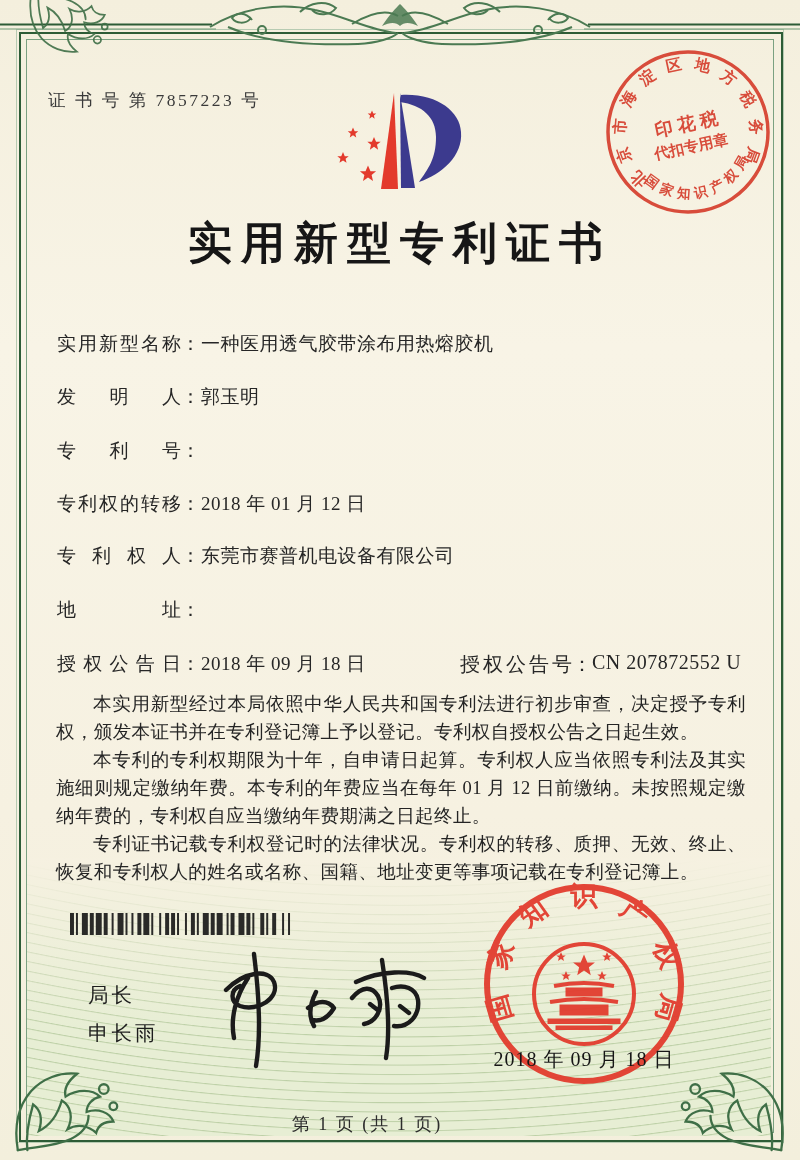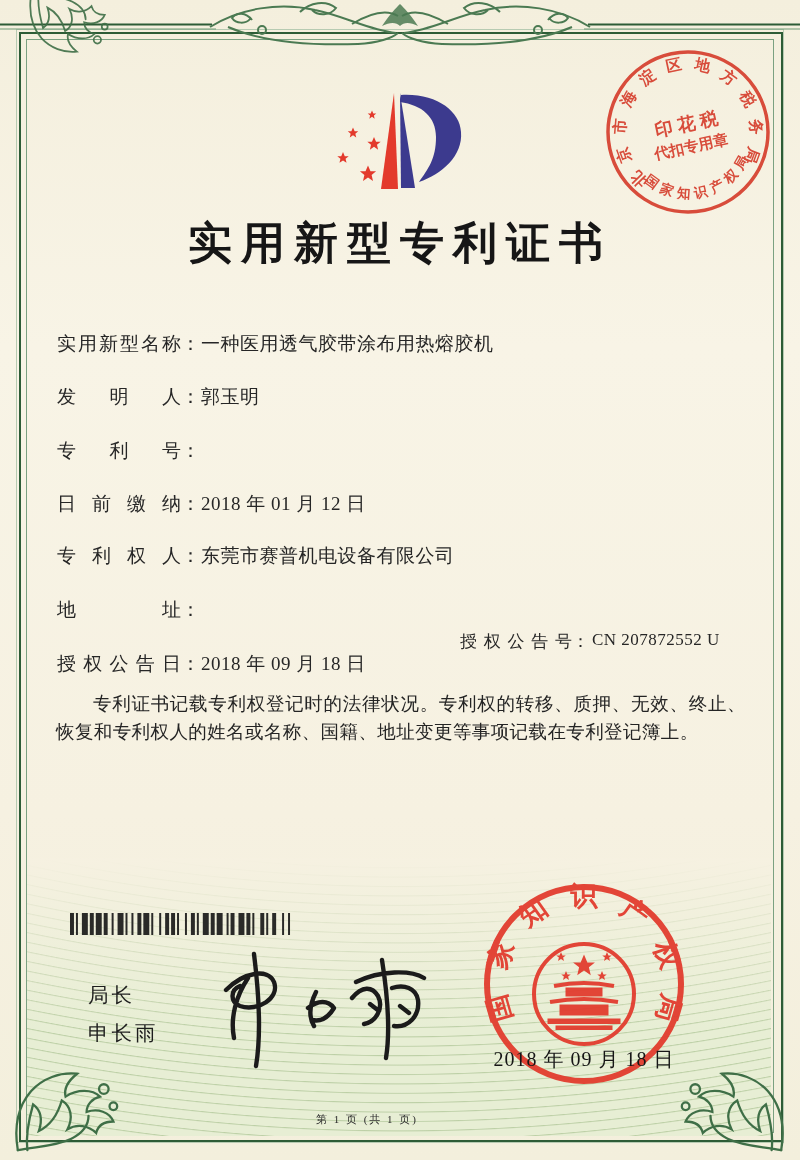--- a/index.html
+++ b/index.html
@@ -40,35 +40,35 @@
     font-size:44px;font-weight:700;letter-spacing:9px;color:#161616;
   }
   
   .frow{position:absolute;left:57px;display:flex;font-size:19px;color:#262626;font-family:Liberation Serif, serif;}
   .flabel{width:124px;text-align:justify;text-align-last:justify;flex:none;}
   .fcolon{width:20px;flex:none;}
   .fvalue{letter-spacing:.5px;}
   .fvalue.wrap{width:518px;line-height:28px;}
   .r1{top:331px}.r2{top:384px}.r3{top:438px}.r4{top:491px}.r5{top:543px}
   .r6{top:597px}.r7{top:651px}
-  .r7b{position:absolute;left:460px;top:630px;display:flex;font-size:17px;color:#262626;}
+  .r7b{position:absolute;left:460px;top:651px;display:flex;font-size:20px;color:#262626;}
   .r7b .flabel{width:112px;}
   
   .paras{position:absolute;left:56px;top:690px;width:690px;font-size:18.5px;line-height:28px;
          color:#242424;text-align:justify;letter-spacing:.4px;}
   .paras p{margin:0;text-indent:2em;}
   
   .barcode{position:absolute;left:70px;top:913px;width:222px;height:22px;}
   .director{position:absolute;left:88px;top:976px;font-size:20.5px;color:#1d1d1d;letter-spacing:3px;line-height:38px;}
   .signature{position:absolute;left:196px;top:938px;width:244px;height:138px;}
   .seal{position:absolute;left:478px;top:878px;width:212px;height:212px;opacity:.93;}
   .seal-date{position:absolute;left:482px;top:1046px;width:204px;text-align:center;
              font-size:20px;color:#161616;letter-spacing:1px;z-index:5;}
   .footer{position:absolute;left:0;top:1112px;width:734px;text-align:center;
-          font-size:11px;color:#2c2c2c;letter-spacing:2px;}
+          font-size:18px;color:#2c2c2c;letter-spacing:2px;}
   svg text{font-family:"Liberation Sans","DejaVu Sans",sans-serif;}
 </style>
 </head>
 <body>
 
 <div class="page">
 
   <svg width="0" height="0" style="position:absolute">
     <defs>
       <path id="st" d="M0,-10 L2.94,-3.09 L9.51,-3.09 L4.26,1.18 L5.88,8.09 L0,4 L-5.88,8.09 L-4.26,1.18 L-9.51,-3.09 L-2.94,-3.09 Z"></path>
@@ -106,20 +106,21 @@
   <svg class="corner-orn tl" viewBox="0 0 120 90">
       <use href="#corner-flourish"></use>
     </svg>
   <svg class="corner-orn bl" viewBox="0 0 120 90">
       <use href="#corner-flourish"></use>
     </svg>
   <svg class="corner-orn br" viewBox="0 0 120 90">
       <use href="#corner-flourish"></use>
     </svg>
 
+  <div class="cert-no">证 书 号 第 7857223 号</div>
 
   <svg class="logo" viewBox="0 0 140 112">
     <polygon points="64,8 51,104 68,104" fill="#e33a2c"></polygon>
     <polygon points="70,8 85,103 71,103" fill="#3c3a8e"></polygon>
     <path d="M71,10 C106,8 130,26 131,47 C133,71 112,89 89,97 C98,84 106,74 106,52 C106,32 92,20 70,17 Z" fill="#3c3a8e"></path>
     <g fill="#e33a2c">
       <use href="#st" transform="translate(42,30) scale(0.45)"></use>
       <use href="#st" transform="translate(23,48) scale(0.55)"></use>
       <use href="#st" transform="translate(44,59) scale(0.7)"></use>
       <use href="#st" transform="translate(13,73) scale(0.6)"></use>
@@ -163,21 +164,21 @@
   <div class="frow r2">
     <span class="flabel">发明人</span>
       <span class="fcolon">：</span>
       <span class="fvalue">郭玉明</span>
   </div>
   <div class="frow r3">
     <span class="flabel">专利号</span>
       <span class="fcolon">：</span>
   </div>
   <div class="frow r4">
-    <span class="flabel">日前缴纳</span>
+    <span class="flabel">专利权的转移</span>
       <span class="fcolon">：</span>
       <span class="fvalue">2018 年 01 月 12 日</span>
   </div>
   <div class="frow r5">
     <span class="flabel">专利权人</span>
       <span class="fcolon">：</span>
       <span class="fvalue">东莞市赛普机电设备有限公司</span>
   </div>
   <div class="frow r6">
     <span class="flabel">地址</span>
@@ -188,20 +189,22 @@
       <span class="fcolon">：</span>
       <span class="fvalue">2018 年 09 月 18 日</span>
   </div>
   <div class="r7b">
     <span class="flabel">授权公告号</span>
       <span class="fcolon">：</span>
       <span class="fvalue">CN 207872552 U</span>
   </div>
 
   <div class="paras">
+    <p>本实用新型经过本局依照中华人民共和国专利法进行初步审查，决定授予专利权，颁发本证书并在专利登记簿上予以登记。专利权自授权公告之日起生效。</p>
+    <p>本专利的专利权期限为十年，自申请日起算。专利权人应当依照专利法及其实施细则规定缴纳年费。本专利的年费应当在每年 01 月 12 日前缴纳。未按照规定缴纳年费的，专利权自应当缴纳年费期满之日起终止。</p>
     <p>专利证书记载专利权登记时的法律状况。专利权的转移、质押、无效、终止、恢复和专利权人的姓名或名称、国籍、地址变更等事项记载在专利登记簿上。</p>
   </div>
 
   <svg class="barcode" id="barcode-svg" viewBox="0 0 222 22" preserveAspectRatio="none">
       <rect x="0" y="0" width="3.9642857142857144" height="22" fill="#2a2a28"></rect>
       <rect x="5.946428571428571" y="0" width="1.9821428571428572" height="22" fill="#2a2a28"></rect>
       <rect x="11.892857142857142" y="0" width="5.946428571428571" height="22" fill="#2a2a28"></rect>
       <rect x="19.821428571428573" y="0" width="3.9642857142857144" height="22" fill="#2a2a28"></rect>
       <rect x="25.767857142857146" y="0" width="5.946428571428571" height="22" fill="#2a2a28"></rect>
       <rect x="33.69642857142857" y="0" width="3.9642857142857144" height="22" fill="#2a2a28"></rect>

